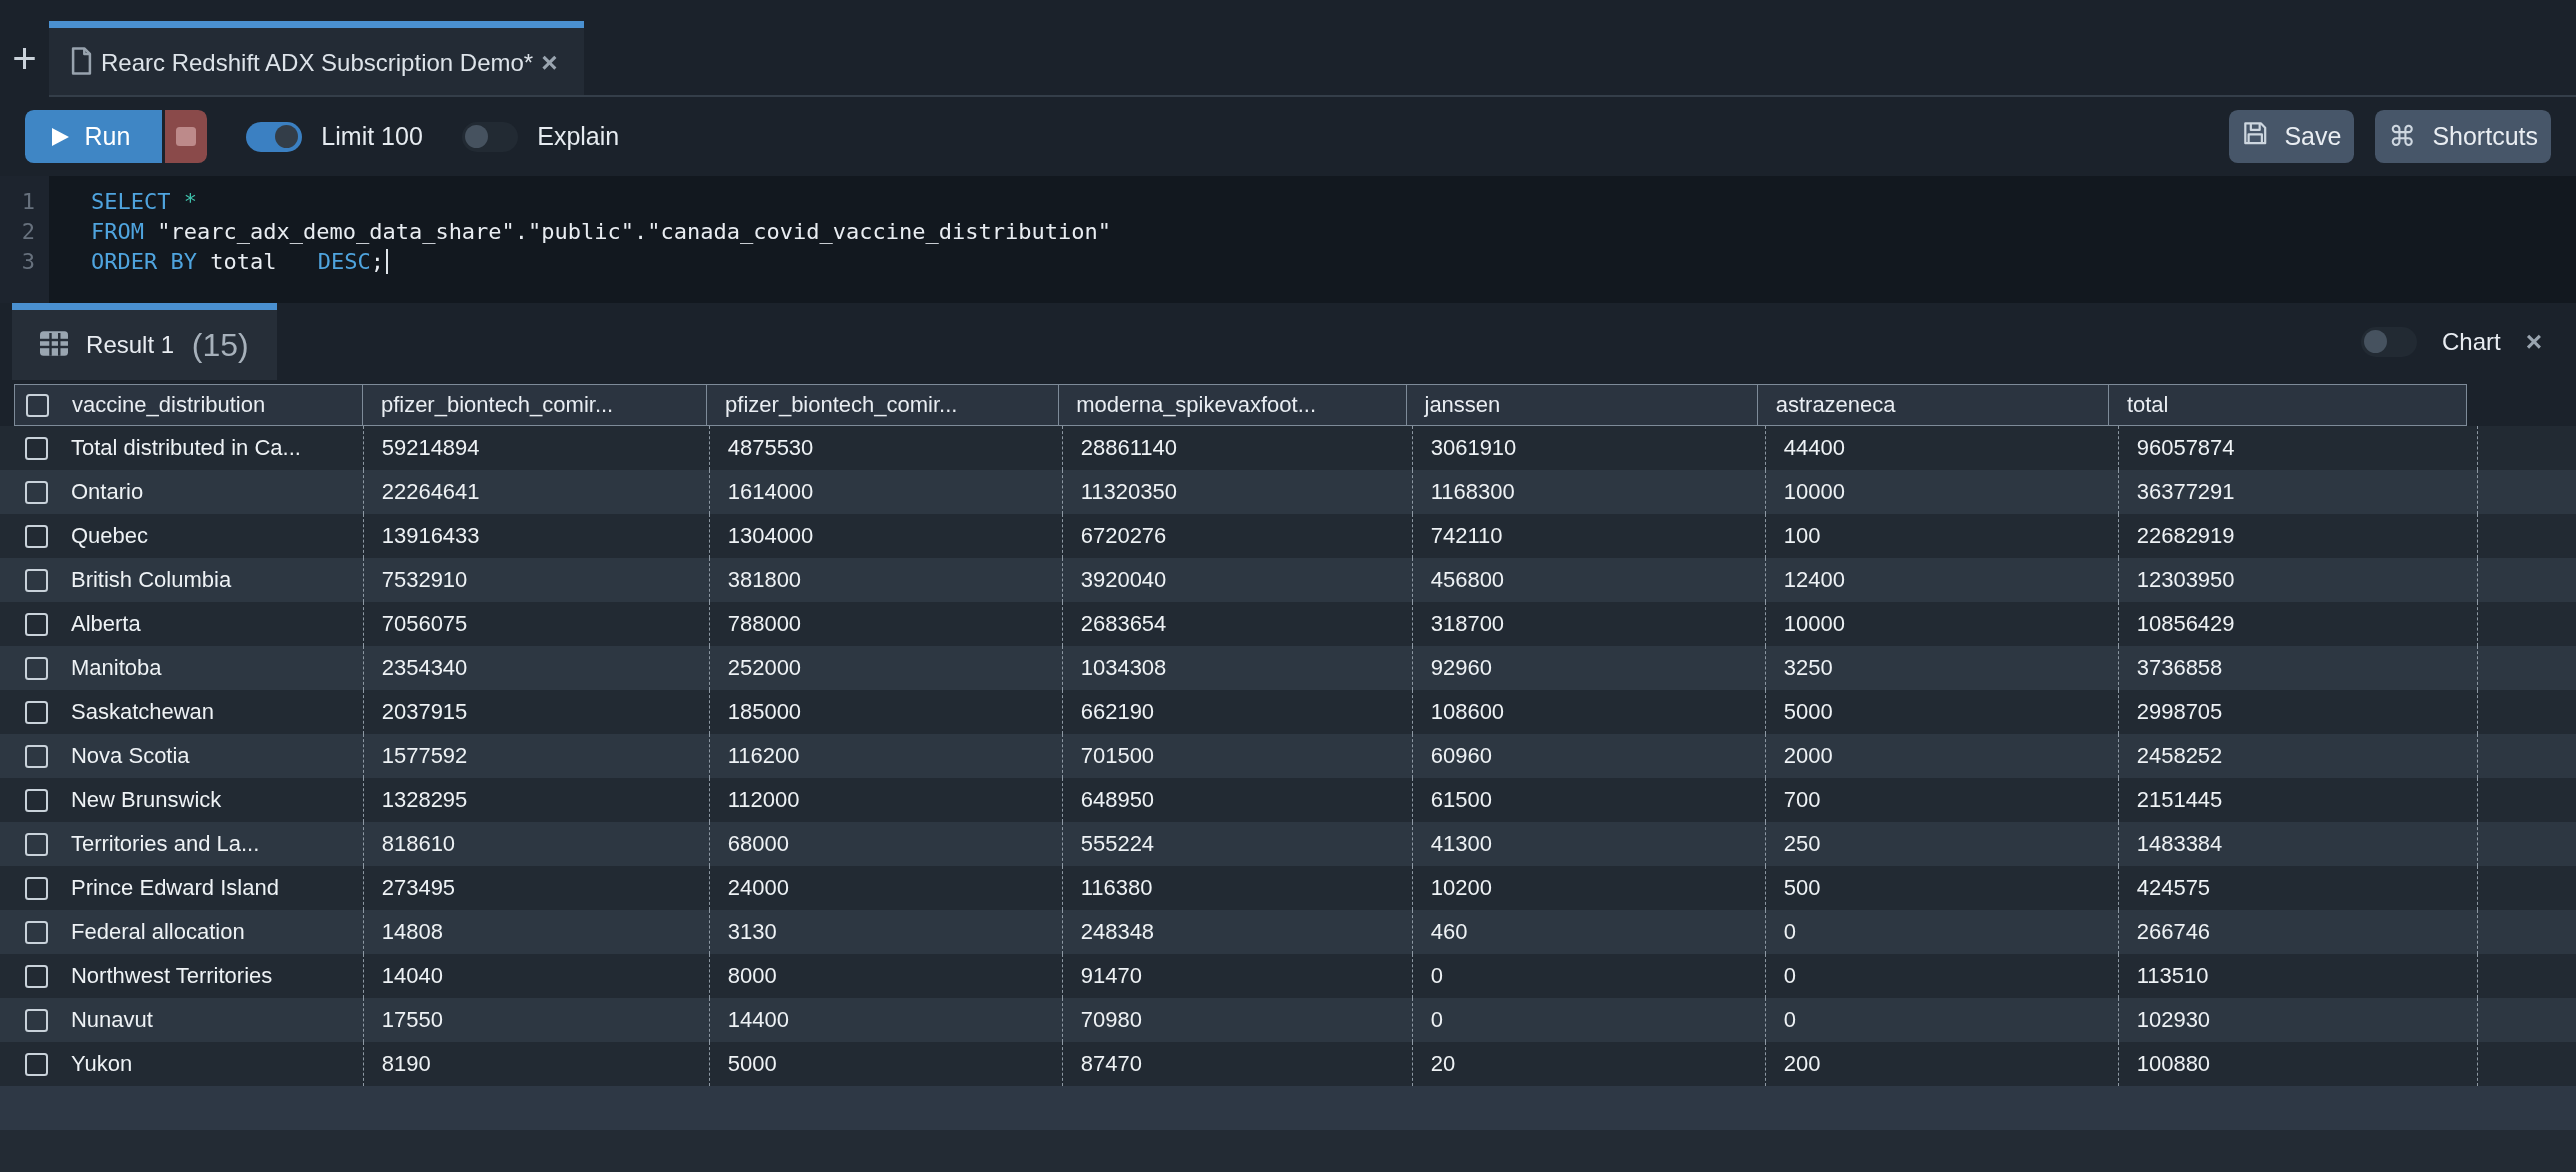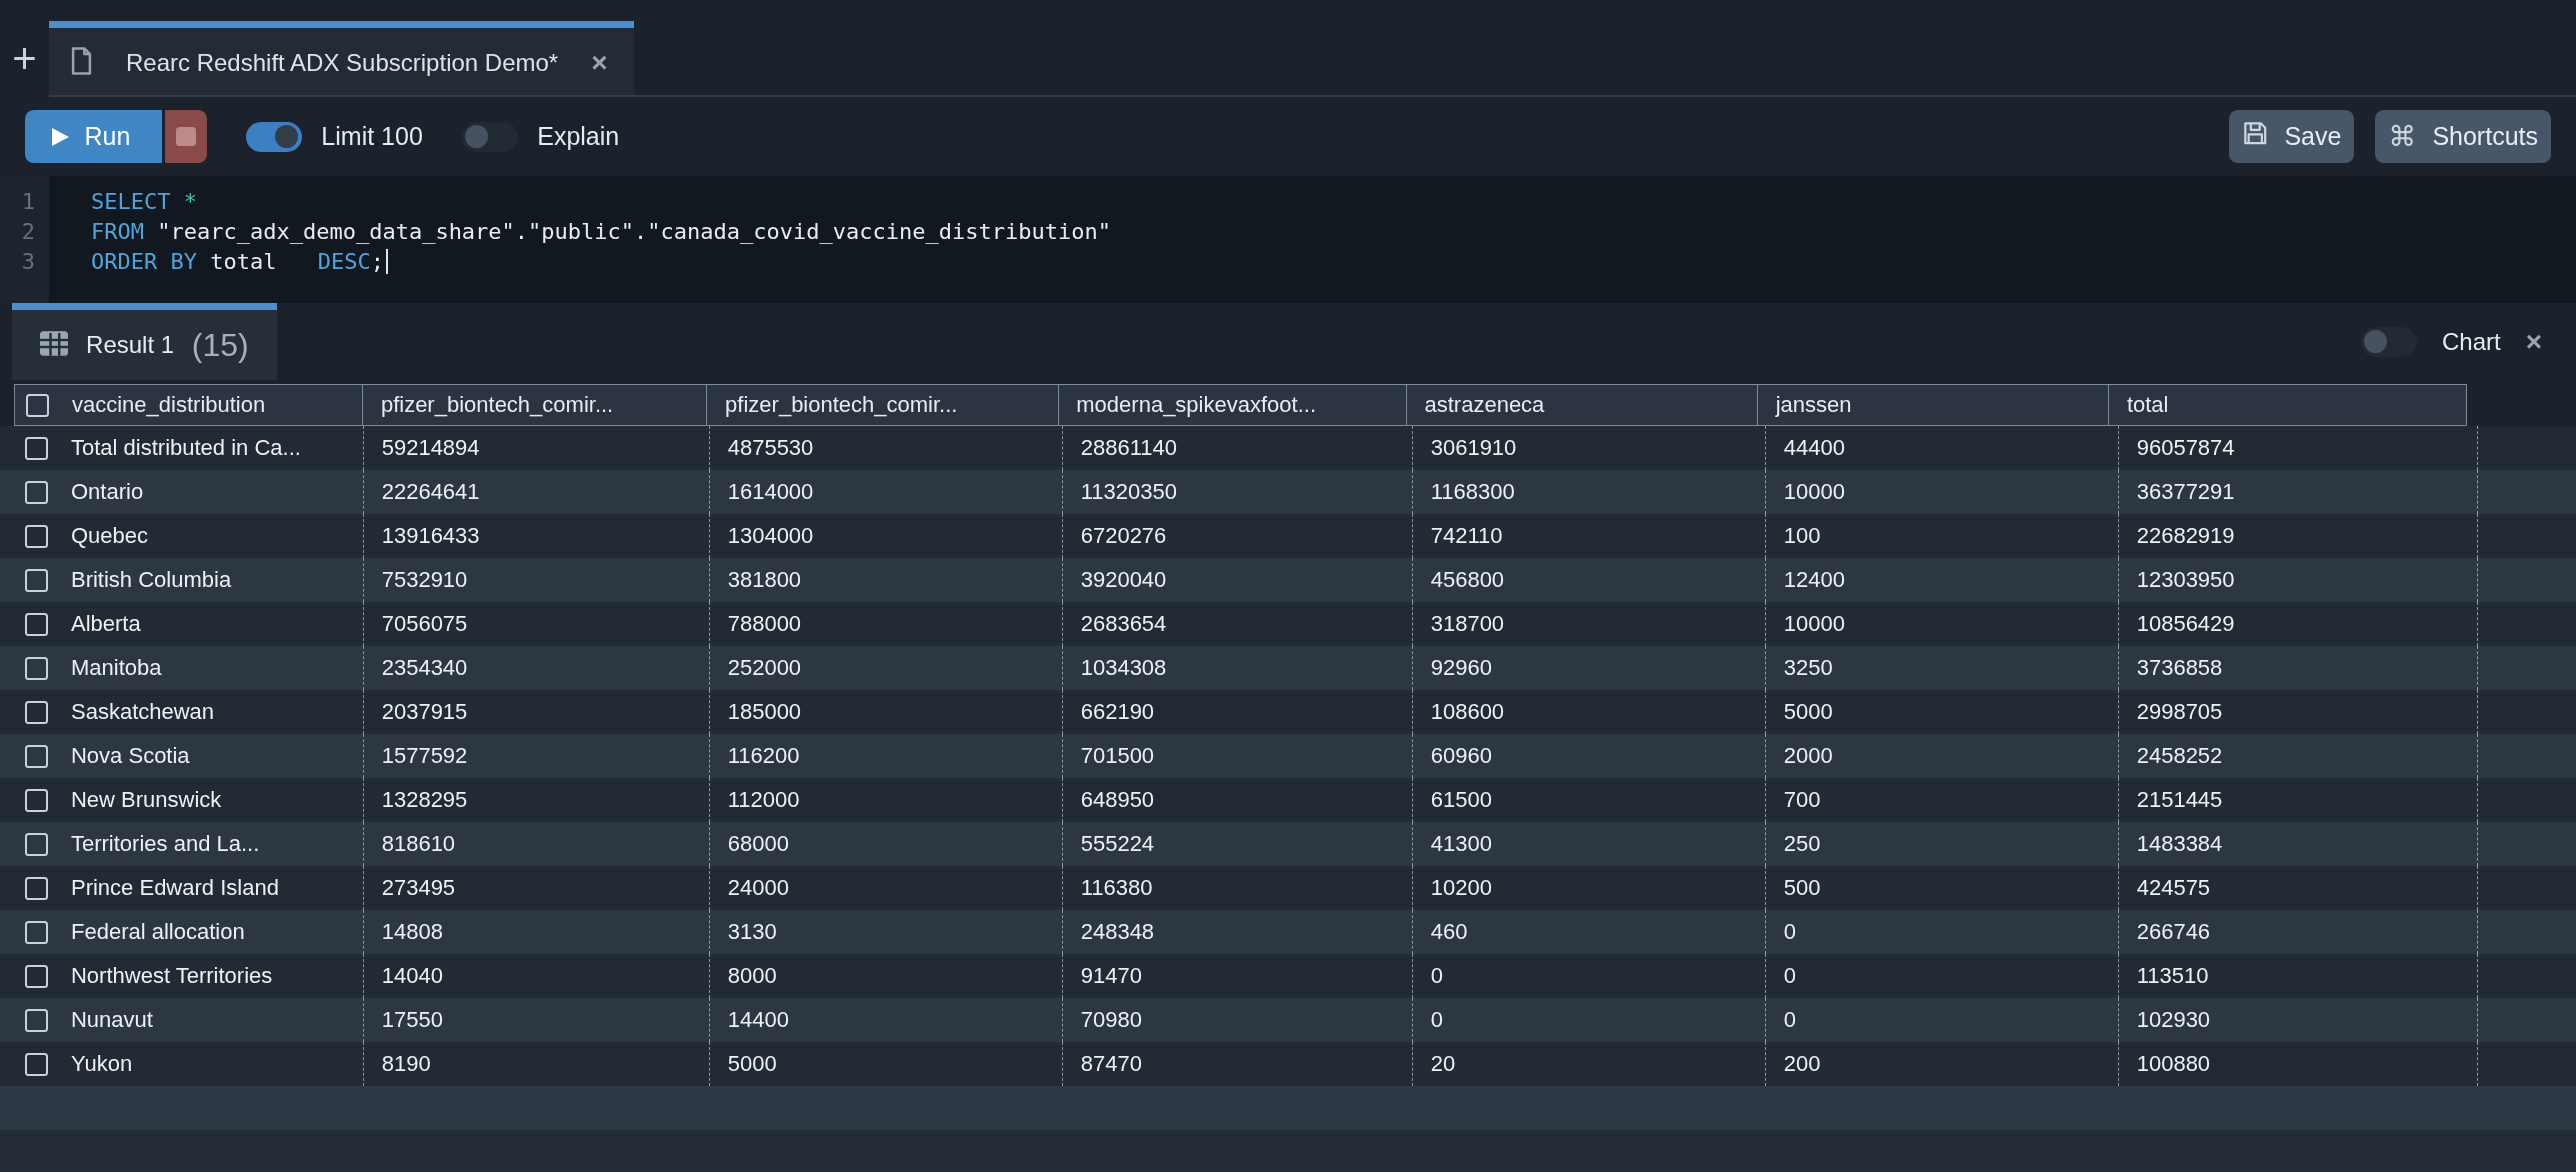--- a/index.html
+++ b/index.html
@@ -10,21 +10,21 @@
     --accent-blue:#4a90d0; --run-button-blue:#3f86c5; --stop-button-red:#8a4a4a;
     --stop-square-red:#bd8a8a; --toggle-on-blue:#3b80c2;
     --sql-keyword-blue:#4fa4de; --sql-operator-teal:#3fc4ae;
   }
   .app{width:2576px;height:1172px;display:flex;flex-direction:column;}
 
   
   .tabbar{height:97px;flex:0 0 auto;position:relative;display:flex;align-items:flex-end;background:#1b222b;}
   .tabbar-divider{position:absolute;left:49px;right:0;bottom:0;height:1.8px;background:#343e49;}
   .plus-btn{width:49px;height:76px;border:none;background:none;color:#cbd3db;font-size:42px;font-weight:200;display:flex;align-items:center;justify-content:center;cursor:pointer;line-height:1;}
-  .file-tab{height:76px;box-sizing:border-box;border-top:7px solid var(--accent-blue);background:#232b35;display:flex;align-items:center;gap:33px;padding:0 26.5px 0 21px;cursor:pointer;}
+  .file-tab{height:76px;box-sizing:border-box;border-top:7px solid var(--accent-blue);background:#232b35;display:flex;align-items:center;gap:8px;padding:0 26.5px 0 21px;cursor:pointer;}
   .file-tab .title{font-size:24px;color:#dde3e9;white-space:nowrap;}
   .close-x{color:#9aa5b0;font-size:28px;font-weight:bold;line-height:1;cursor:pointer;}
 
   
   .toolbar{height:79px;flex:0 0 auto;display:flex;align-items:center;padding:0 25px;background:#1b222b;}
   .run-btn{height:53px;background:var(--run-button-blue);border:none;border-radius:8.8px 0 0 8.8px;display:flex;align-items:center;gap:16px;padding:0 32px 0 26.5px;cursor:pointer;}
   .run-btn .label{font-size:25px;color:#ffffff;}
   .play-icon{width:0;height:0;border-left:17px solid #ffffff;border-top:9.7px solid transparent;border-bottom:9.7px solid transparent;}
   .stop-btn{height:53px;width:42px;margin-left:2.6px;background:var(--stop-button-red);border:none;border-radius:0 8.8px 8.8px 0;display:flex;align-items:center;justify-content:center;cursor:pointer;}
   .stop-square{width:19.4px;height:19.4px;border-radius:3.5px;background:var(--stop-square-red);}
@@ -175,25 +175,25 @@
           </div>
           <div class="hcell c1">
             <span>pfizer_biontech_comir...</span>
           </div>
           <div class="hcell c2">
             <span>pfizer_biontech_comir...</span>
           </div>
           <div class="hcell c3">
             <span>moderna_spikevaxfoot...</span>
           </div>
+          <div class="hcell c5">
+            <span>janssen</span>
+          </div>
           <div class="hcell c4">
             <span>astrazeneca</span>
-          </div>
-          <div class="hcell c5">
-            <span>janssen</span>
           </div>
           <div class="hcell c6">
             <span>total</span>
           </div>
         </div>
       <div class="tbody" style="display:flex;flex-direction:column;">
           <div class="trow">
             <div class="trow-inner">
               <div class="cell c0">
                 <span class="checkbox"></span>

